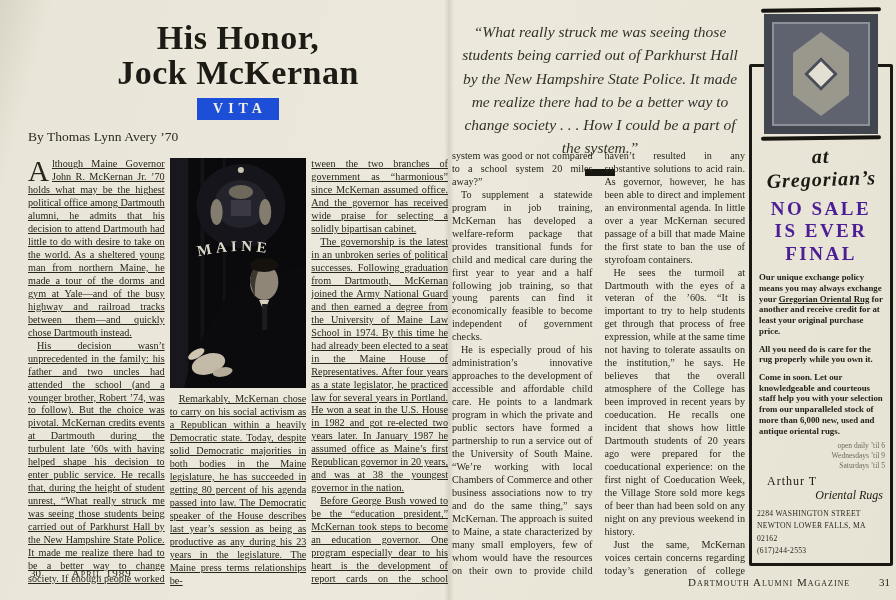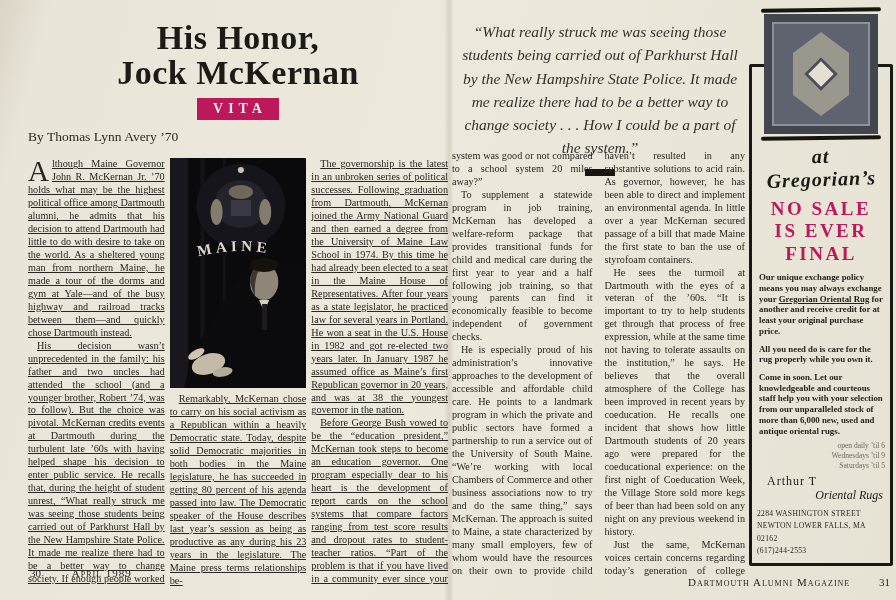--- a/index.html
+++ b/index.html
@@ -7,21 +7,21 @@
     width:896px;height:600px;overflow:hidden;position:relative;
     font-family:"Liberation Serif", serif;color:#28261f;
     background:linear-gradient(105deg,#d9d4c5 0%,#e9e5d8 5%,#ece8db 45%,#e6e2d4 100%);
   }
   .gutter{position:absolute;left:444px;top:0;width:10px;height:600px;
     background:linear-gradient(90deg,rgba(110,102,82,0),rgba(110,102,82,.16) 50%,rgba(110,102,82,0));}
   
   .left-page{position:absolute;left:28px;top:21px;width:420px;}
   .title{text-align:center;font-size:34px;line-height:1.02;font-weight:600;color:#1d1b16;letter-spacing:.5px;}
   .vita-wrap{text-align:center;margin-top:8px;}
-  .vita{display:inline-block;background:#be185d;color:#f2eee1;font-size:14px;font-weight:600;
+  .vita{display:inline-block;background:#1d4ed8;color:#f2eee1;font-size:14px;font-weight:600;
     letter-spacing:5px;padding:3px 12px 3px 16px;}
   .byline{text-align:left;font-size:13.5px;margin-top:9px;color:#2c2a23;}
   .body-grid{display:grid;grid-template-columns:1fr 1fr 1fr;gap:5px;margin-top:13px;height:428px;text-decoration:underline;}
   .col{overflow:hidden;font-size:10.2px;line-height:1.27;}
   .col p{margin:0;text-align:justify;}
   .col p.ind{text-indent:9px;}
   .dropcap::first-letter{float:left;font-size:29px;line-height:23px;padding:2px 3px 0 0;}
   .photo{width:100%;height:230px;margin-bottom:5px;background:#0a0a0d;}
   .photo svg{display:block;width:100%;height:100%;}
   
@@ -45,21 +45,21 @@
   .rug-bar{height:4px;background:#17150f;margin:0 3px;border-radius:2px;transform:rotate(-.7deg);}
   .rug{height:104px;margin:2px 6px;background:#5f6370;border:8px solid #42464f;
     box-shadow:inset 0 0 0 2px #8d9099;position:relative;}
   .rug::before{content:"";position:absolute;inset:10px 9px;background:#9a978c;
     clip-path:polygon(50% 0,85% 25%,85% 75%,50% 100%,15% 75%,15% 25%);}
   .rug::after{content:"";position:absolute;left:50%;top:50%;width:18px;height:18px;
     transform:translate(-50%,-50%) rotate(45deg);background:#e3dfd2;border:3px solid #4a4e58;}
   .ad-script{margin-top:5px;text-align:center;font-style:italic;font-weight:600;
     font-size:20px;letter-spacing:1px;transform:rotate(-2deg);color:#1c1a14;}
   .ad-headline{margin-top:7px;text-align:center;font-weight:700;font-size:19px;
-    letter-spacing:2.5px;line-height:1.18;color:#be185d;}
+    letter-spacing:2.5px;line-height:1.18;color:#4c1d95;}
   .ad p{margin:7px 2px 0;font-weight:700;font-size:8.8px;line-height:1.22;
     text-align:left;color:#211f18;}
   .ad .und{text-decoration:underline;}
   .ad-hours{margin-top:5px;text-align:right;font-size:7.5px;line-height:1.3;color:#6e6a5c;}
   .ad-logo{margin-top:3px;color:#1d1a13;}
   .logo-top{font-size:12px;letter-spacing:1px;margin-left:10px;}
   .logo-main{font-size:23px;letter-spacing:.5px;line-height:.95;font-weight:600;}
   .logo-suffix{font-size:11px;letter-spacing:0;}
   .logo-sub{text-align:right;font-size:12px;font-style:italic;margin:-1px 2px 0 0;}
   .ad-address{margin-top:5px;text-align:left;font-size:7.6px;line-height:1.65;letter-spacing:.3px;color:#2a2720;}
@@ -109,20 +109,21 @@
           <polygon points="88,142 98,142 93,154" fill="#d6d0c0"></polygon>
           <rect x="91" y="146" width="5" height="26" fill="#1d1b20"></rect>
           <ellipse cx="38" cy="206" rx="17" ry="10" fill="#c3baa7" transform="rotate(-18 38 206)"></ellipse>
           <ellipse cx="26" cy="196" rx="9" ry="4" fill="#cfc6b2" transform="rotate(-30 26 196)"></ellipse>
           <ellipse cx="52" cy="214" rx="10" ry="4.5" fill="#b4ab98" transform="rotate(-12 52 214)"></ellipse>
         </svg>
       </div>
       <p class="ind">Remarkably, McKernan chose to carry on his social activism as a Republican within a heavily Democratic state. Today, despite solid Democratic majorities in both bodies in the Maine legislature, he has succeeded in getting 80 percent of his agenda passed into law. The Democratic speaker of the House describes last year’s session as being as productive as any during his 23 years in the legislature. The Maine press terms relationships be-</p>
     </div>
     <div class="col">
+      <p>tween the two branches of government as “harmonious” since McKernan assumed office. And the governor has received wide praise for selecting a solidly bipartisan cabinet.</p>
       <p class="ind">The governorship is the latest in an unbroken series of political successes. Following graduation from Dartmouth, McKernan joined the Army National Guard and then earned a degree from the University of Maine Law School in 1974. By this time he had already been elected to a seat in the Maine House of Representatives. After four years as a state legislator, he practiced law for several years in Portland. He won a seat in the U.S. House in 1982 and got re-elected two years later. In January 1987 he assumed office as Maine’s first Republican governor in 20 years, and was at 38 the youngest governor in the nation.</p>
       <p class="ind">Before George Bush vowed to be the “education president,” McKernan took steps to become an education governor. One program especially dear to his heart is the development of report cards on the school systems that compare factors ranging from test score results and dropout rates to student-teacher ratios. “Part of the problem is that if you have lived in a community ever since your child started school,” he explains, “how would you know whether your school</p>
     </div>
   </div>
 </div>
 
 <div class="pull-quote">
   <div>“What really struck me was seeing those students being carried out of Parkhurst Hall by the New Hampshire State Police. It made me realize there had to be a better way to change society . . . How I could be a part of the system.”</div>
   <div class="quote-bar"></div>
 </div>

